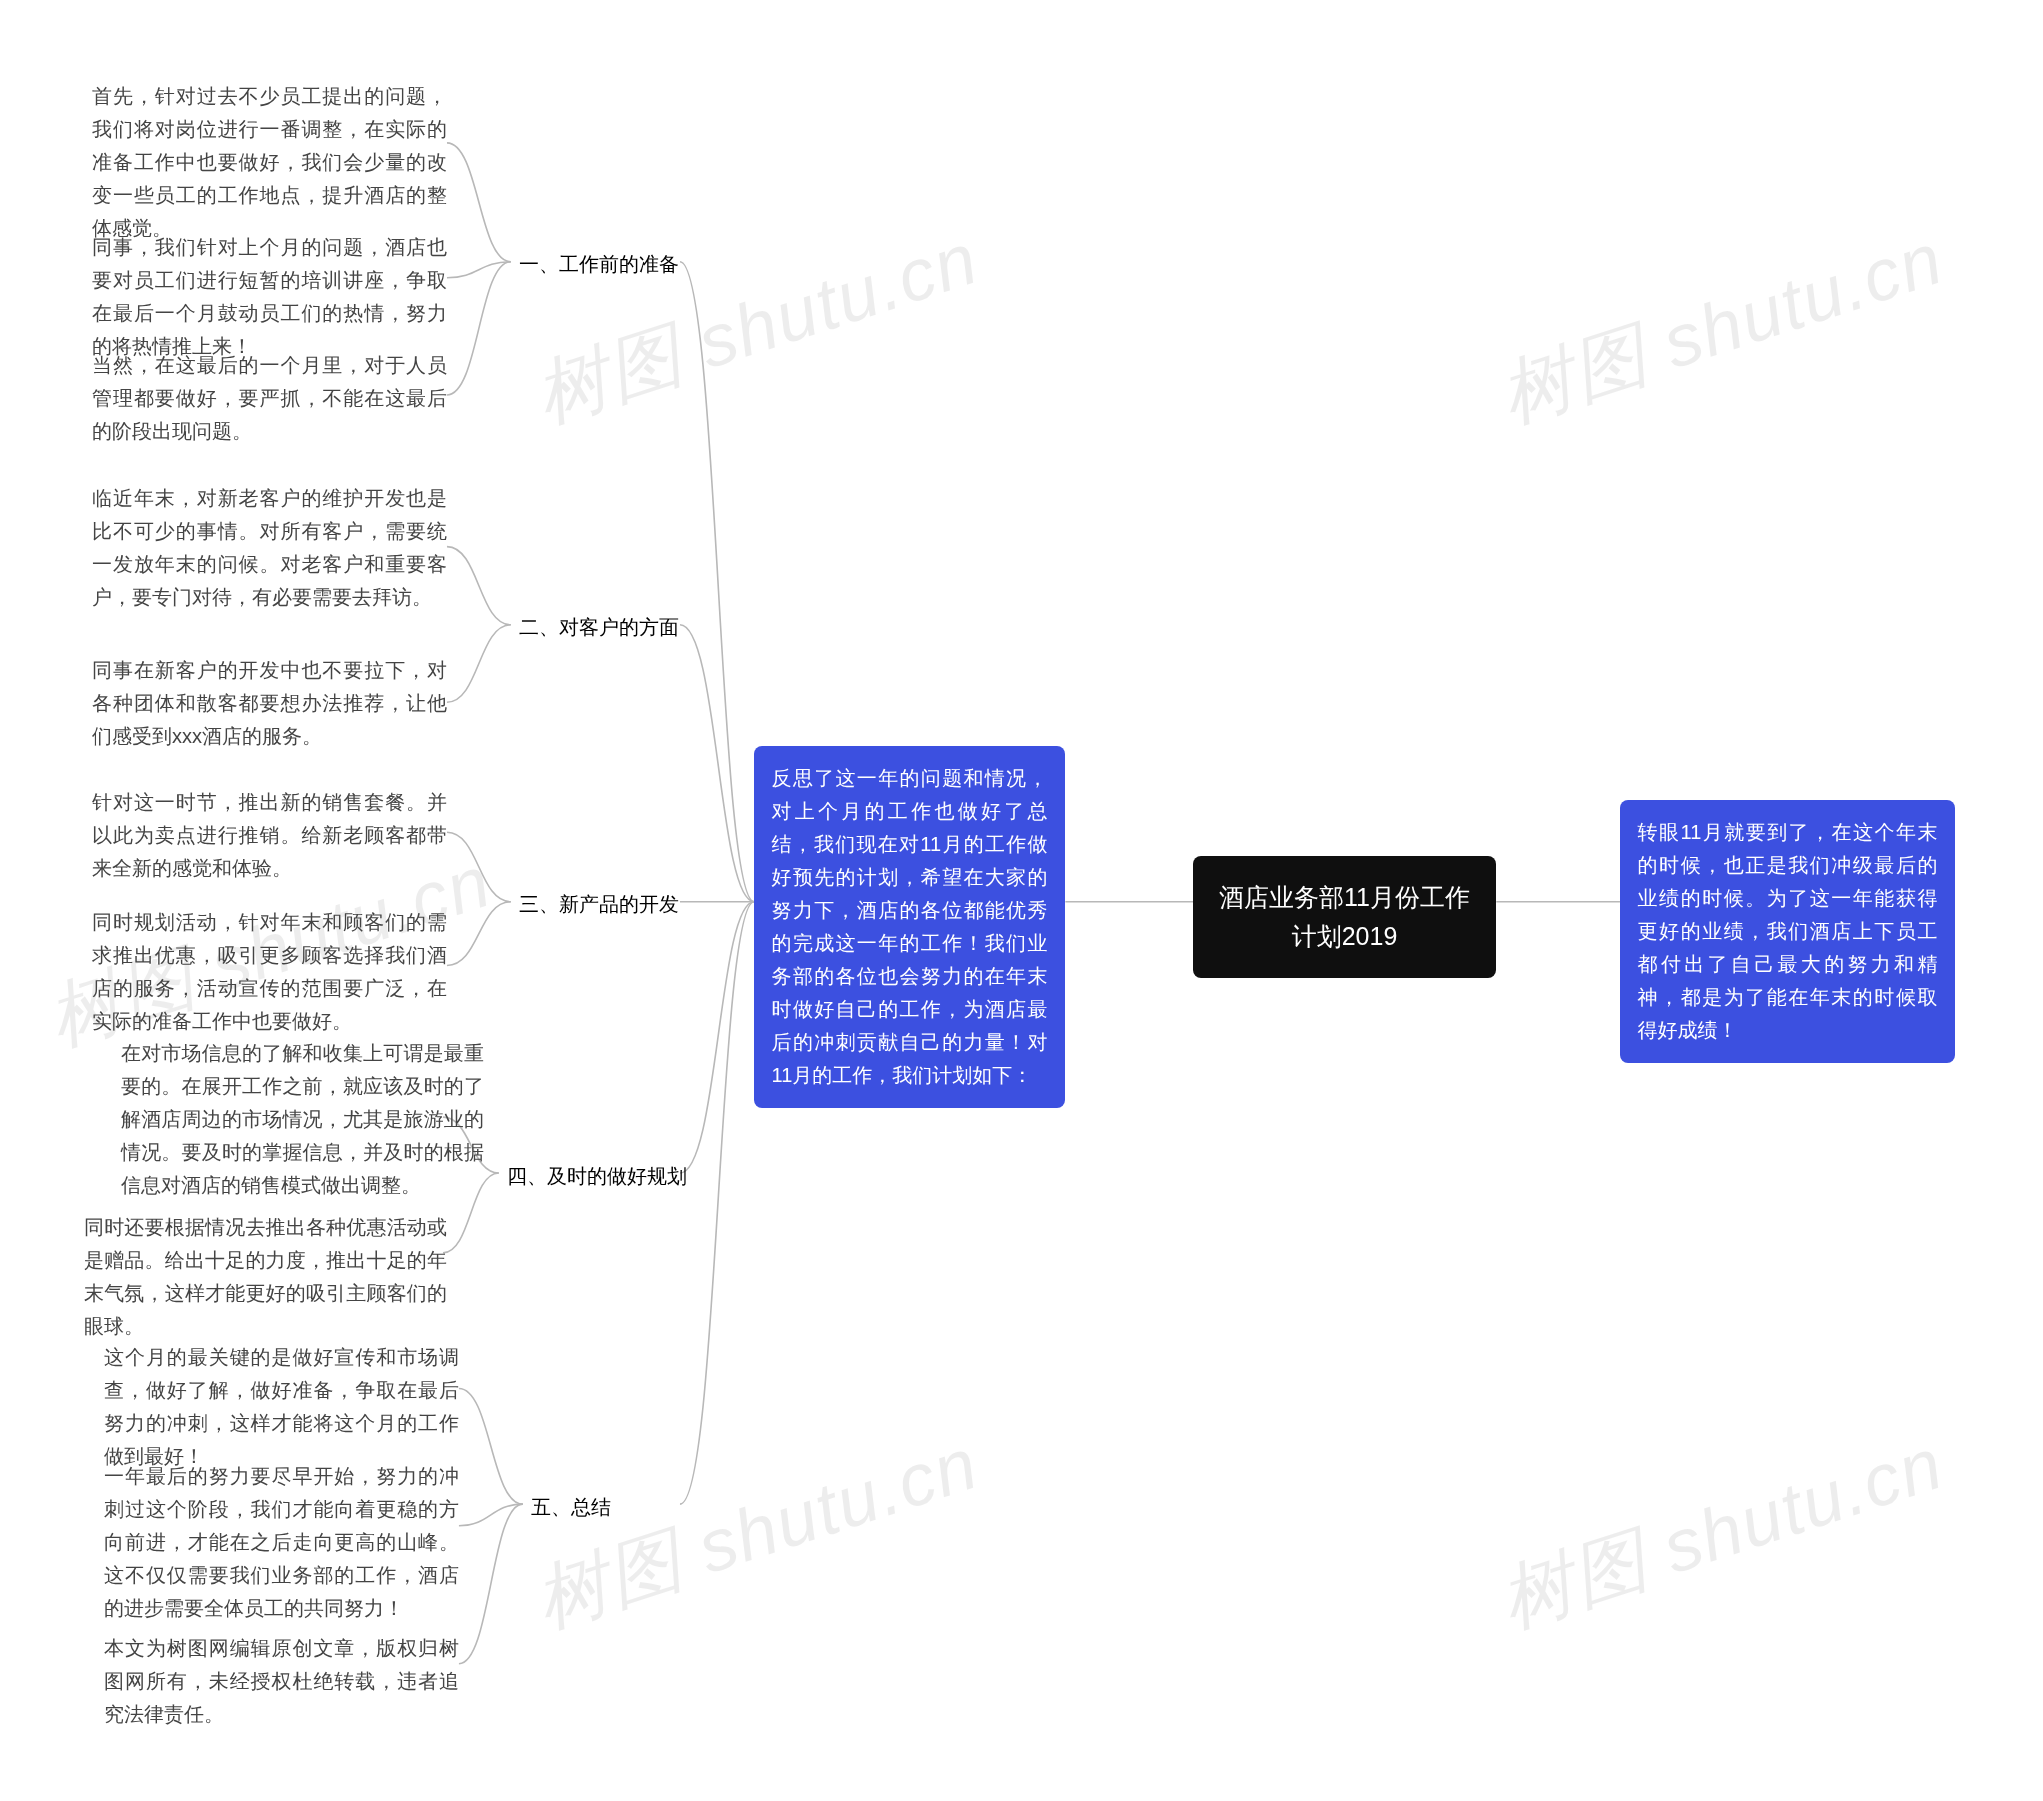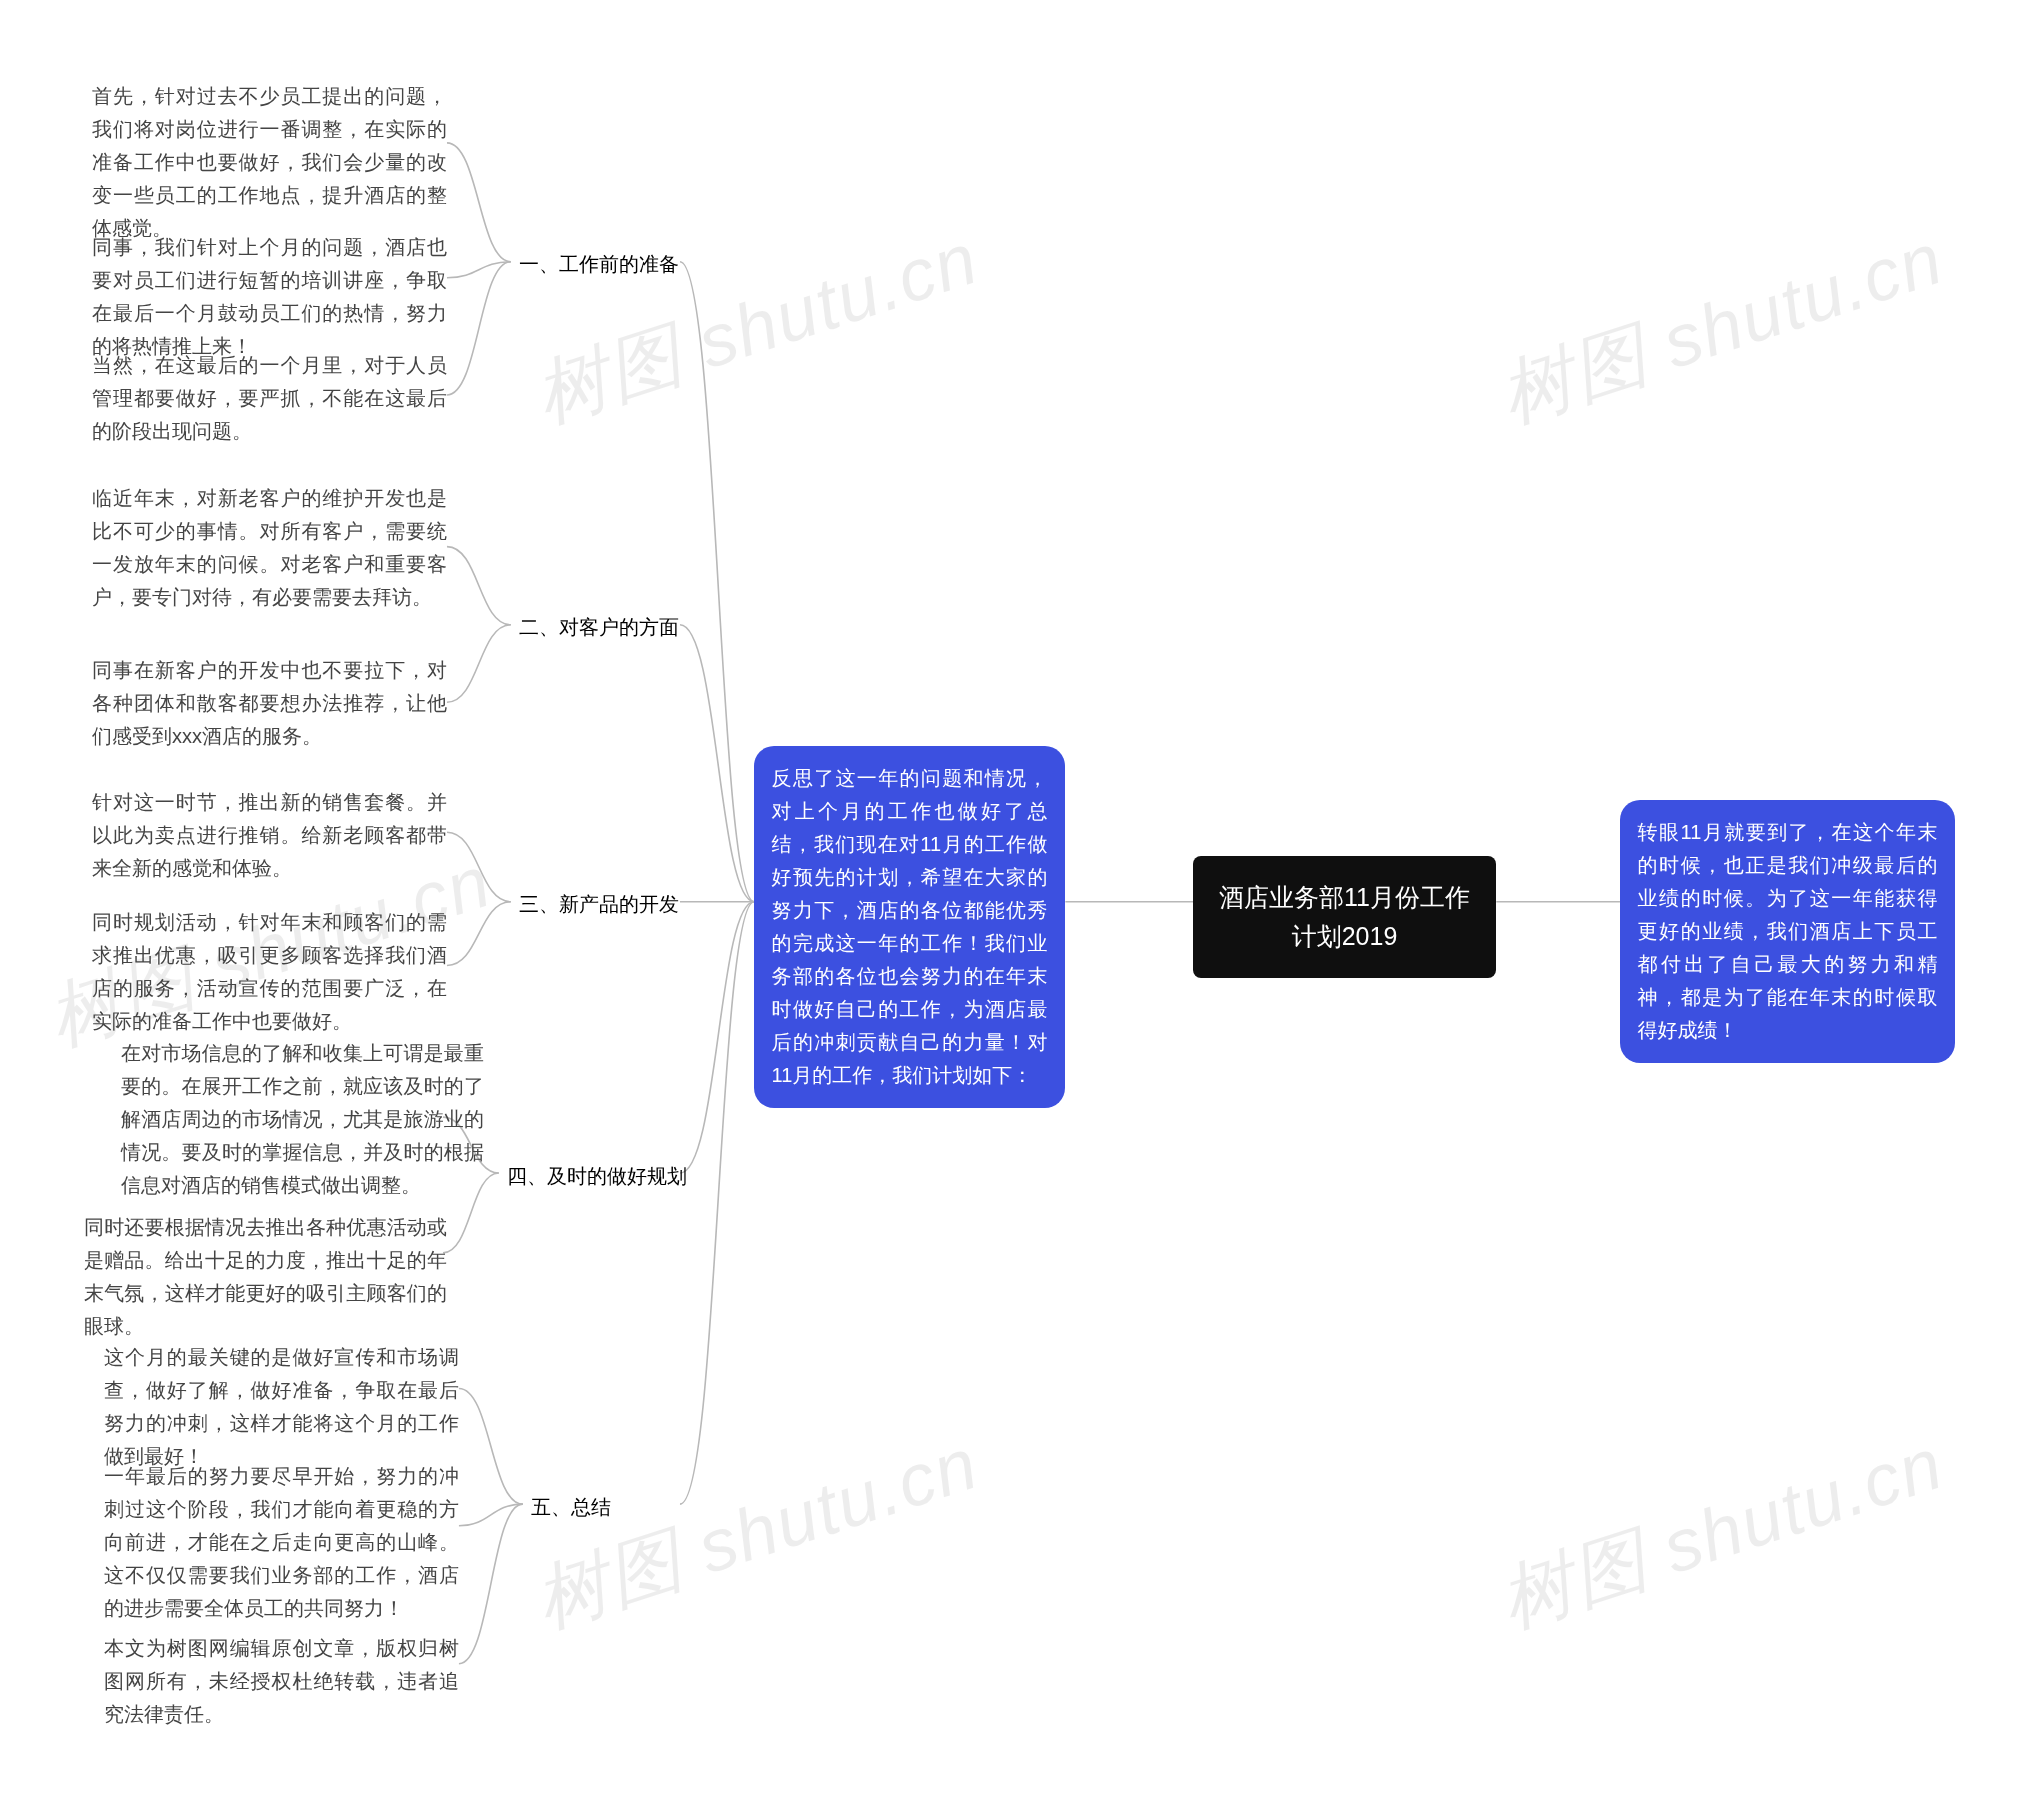--- a/index.html
+++ b/index.html
@@ -27,21 +27,21 @@
     padding: 22.3px 25.5px;
     text-align: center;
     font-size: 25px;
     line-height: 1.55;
     font-weight: 500;
   }
 
   .blue {
     background: #3c50e0;
     color: #ffffff;
-    border-radius: 20px;
+    border-radius: 8px;
     padding: 16px 17.6px;
     text-align: justify;
   }
 
   .plain {
     color: #444444;
     text-align: justify;
   }
 
   .heading {

